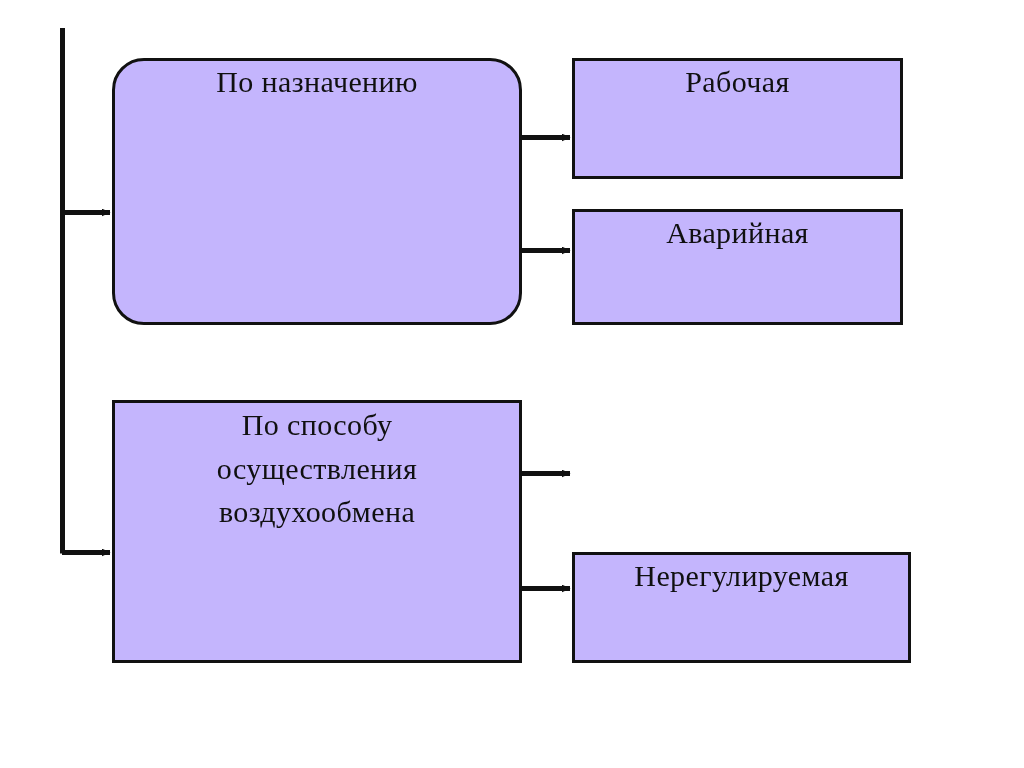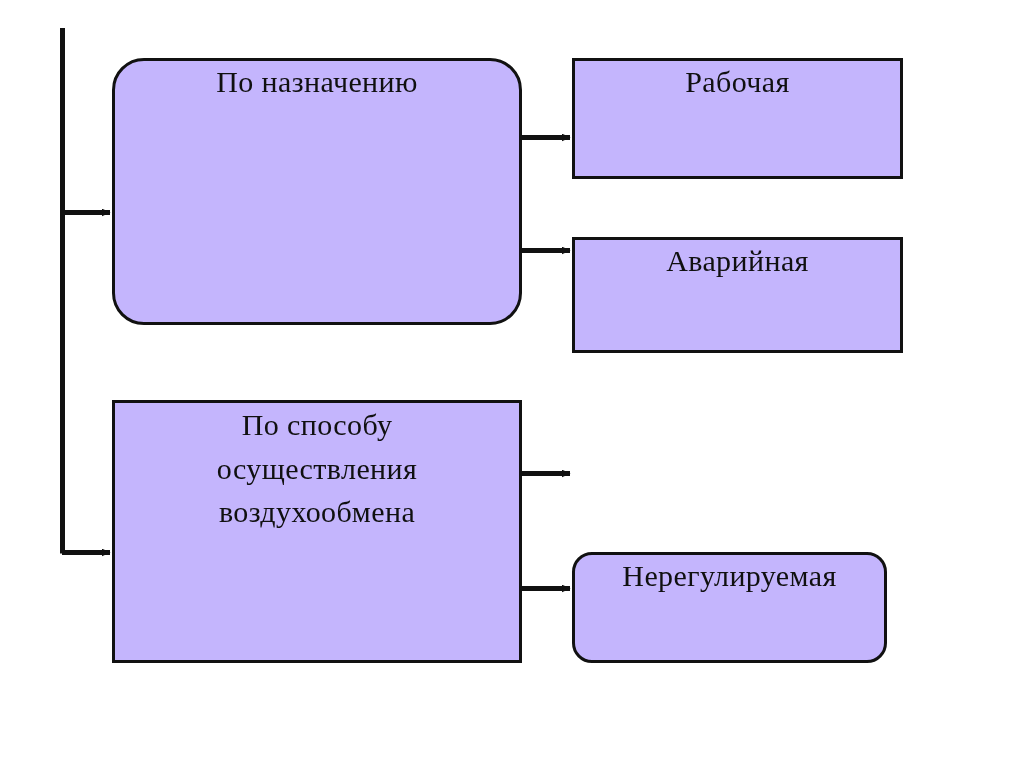--- a/index.html
+++ b/index.html
@@ -45,23 +45,23 @@
     line-height: 1.42;
     letter-spacing: 0.4px;
     white-space: pre-line;
     padding: 0 8px;
   }
   
   #box-purpose     { left: 112px; top: 58px;  width: 410px; height: 267px; border-radius: 32px; }
   #box-airexchange { left: 112px; top: 400px; width: 410px; height: 263px; }
   
   #box-working     { left: 572px; top: 58px;  width: 331px; height: 121px; }
-  #box-emergency   { left: 572px; top: 209px; width: 331px; height: 116px; margin-top: 28px; }
+  #box-emergency   { left: 572px; top: 209px; width: 331px; height: 116px; }
   #box-regulated   { left: 572px; top: 405px; width: 331px; height: 106px; }
-  #box-unregulated { left: 572px; top: 552px; width: 315px; height: 111px; border-radius: 20px; }
+  #box-unregulated { left: 572px; top: 552px; width: 339px; height: 111px; }
 
   #box-airexchange .node-label { line-height: 1.45; }
 </style>
 </head>
 <body>
 
 <div id="diagram-canvas">
 
   <svg id="diagram-svg" viewBox="0 0 1024 768" xmlns="http://www.w3.org/2000/svg">
     <defs>

